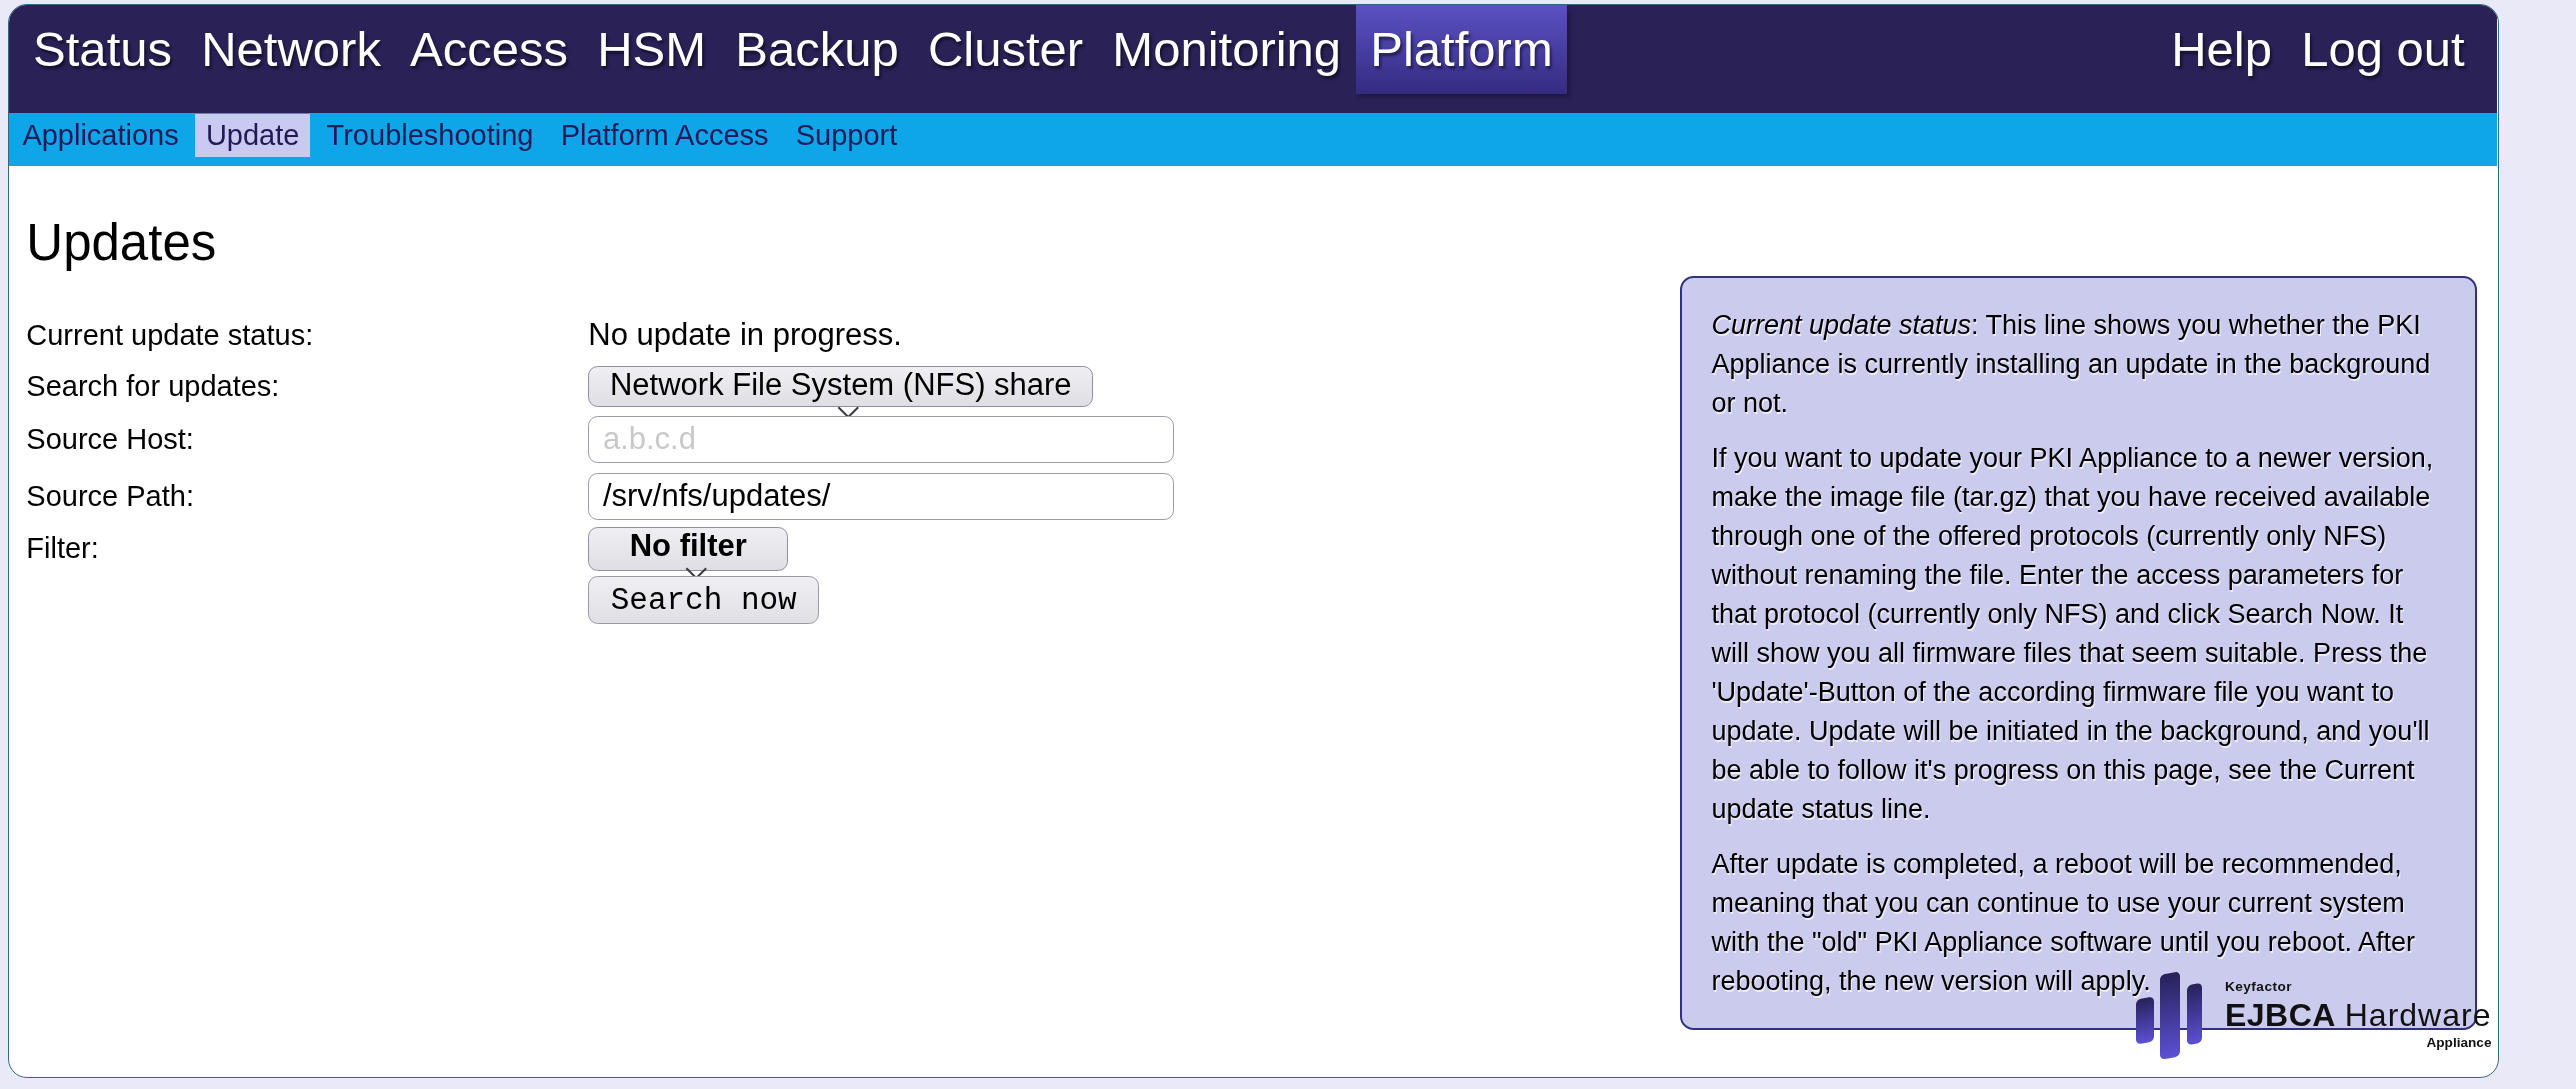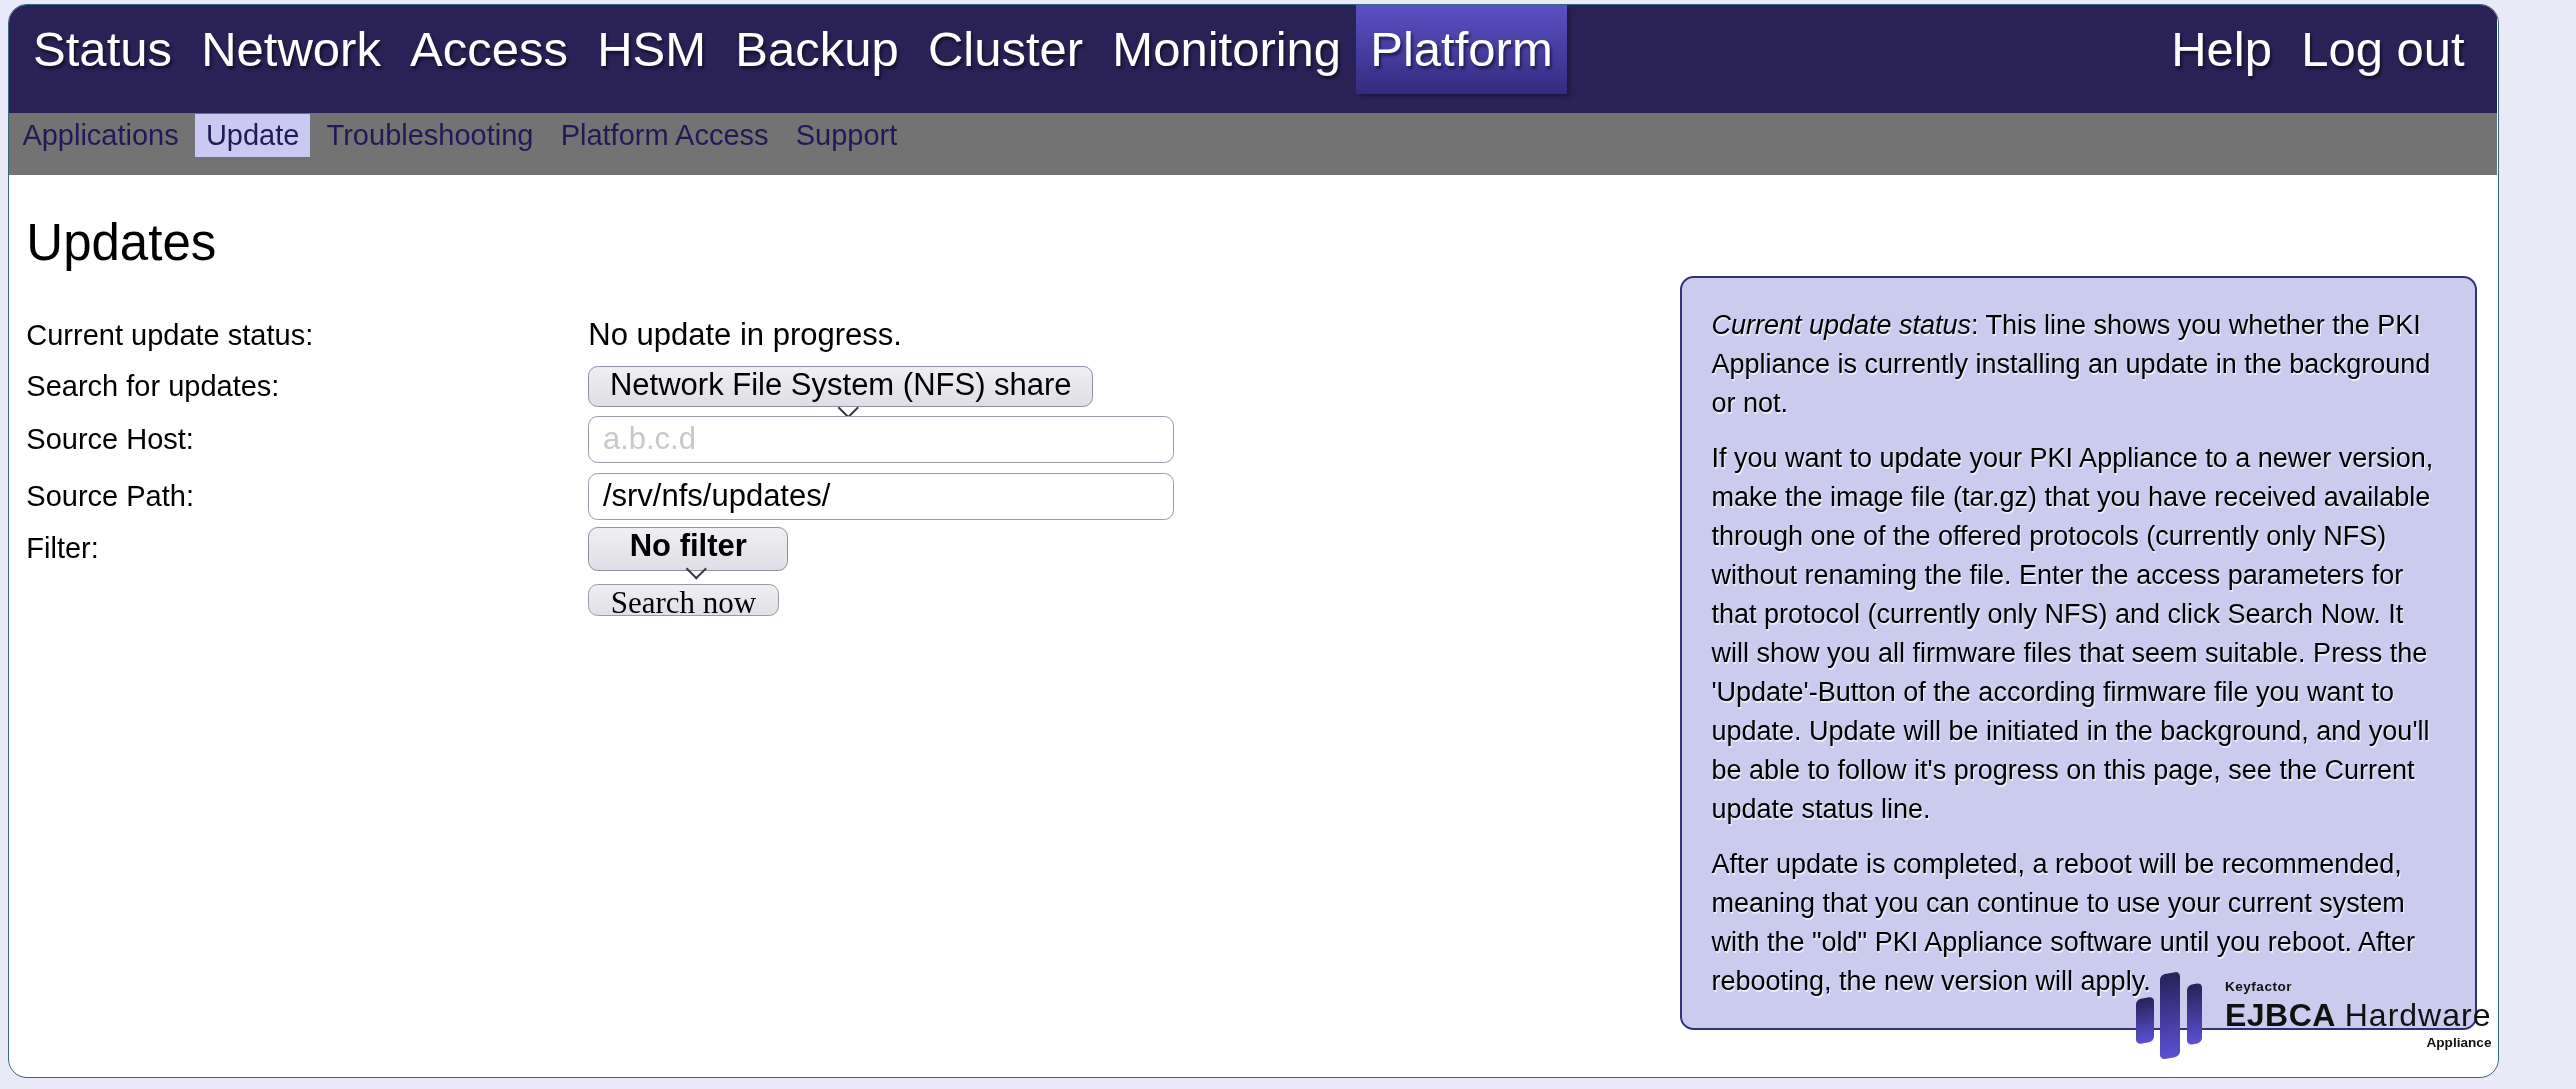--- a/index.html
+++ b/index.html
@@ -14,21 +14,21 @@
           display:flex;justify-content:space-between;align-items:flex-start;}
   .nav-group{display:flex;align-items:flex-start;}
   .nav-item{color:#ffffff;font-size:49px;line-height:89px;padding:0 14.6px;white-space:nowrap;
             text-shadow:1.9px 2.9px 2.9px rgba(0,0,0,0.5);cursor:pointer;}
   .nav-left{padding-left:9.7px;}
   .nav-right{padding-right:17.5px;}
   .nav-item.active{background:linear-gradient(180deg,#5b51c2 0%,#453c9f 55%,#342b80 100%);
                    height:89px;box-shadow:2.9px 2.9px 4.9px rgba(0,0,0,0.35);}
 
   
-  .tabbar{position:absolute;left:0;top:108px;width:2488px;height:62px;background:#737373;
+  .tabbar{position:absolute;left:0;top:108px;width:2488px;height:53px;background:#0ea5e9;
           display:flex;align-items:flex-start;padding-top:1px;box-sizing:border-box;}
   .tab{color:#201a56;font-size:29px;line-height:43px;padding:0 10.7px;margin:0 2.9px;white-space:nowrap;cursor:pointer;}
   .tab:first-child{margin-left:2.9px;}
   .tab.active{background:#c9c9f1;}
 
   
   .h1{position:absolute;left:17.5px;top:208px;font-size:51px;color:#000;line-height:60px;}
   .row{position:absolute;left:17.5px;display:flex;align-items:center;}
   .lbl{width:562px;font-size:29px;color:#000;flex:0 0 562px;}
   .value-text{font-size:31px;color:#000;}
@@ -37,22 +37,22 @@
                background:linear-gradient(180deg,#efeff3 0%,#dedee4 100%);
                border:1.9px solid #8f8fa3;border-radius:9.7px;padding:0 13.6px;cursor:pointer;flex-direction:column;}
   .fake-select .sel-text{font-size:31px;color:#000;white-space:nowrap;}
   .chev{width:12.6px;height:12.6px;border-right:2.9px solid #3a3a40;border-bottom:2.9px solid #3a3a40;
         transform:rotate(45deg) translate(-1.9px,-1.9px);margin-left:15.5px;flex:0 0 auto;}
 
   .text-input{box-sizing:border-box;width:586px;height:47px;border:1.9px solid #9a9aa8;border-radius:9.7px;
               font-family:"Liberation Sans",sans-serif;font-size:31px;color:#000;padding:0 13.6px;background:#fff;outline:none;}
   .text-input::placeholder{color:#c9c9c9;}
 
-  .btn{box-sizing:border-box;height:32px;background:linear-gradient(180deg,#efeff3 0%,#dfdfe5 100%);
-       border:1.9px solid #9a9aa5;border-radius:9.7px;font-family:Liberation Serif, serif;
+  .btn{box-sizing:border-box;height:48px;background:linear-gradient(180deg,#efeff3 0%,#dfdfe5 100%);
+       border:1.9px solid #9a9aa5;border-radius:9.7px;font-family:Liberation Mono, monospace;
        font-size:31px;color:#000;padding:0 21.4px;cursor:pointer;}
 
   
   .helpbox{position:absolute;left:1671px;top:271px;width:797px;box-sizing:border-box;
            background:#cbcbee;border:2.9px solid #32327c;border-radius:13.6px;padding:11.7px 13.6px;
            font-size:27px;line-height:39px;color:#000;text-shadow:1px 1.9px 0 rgba(255,255,255,0.65);}
   .helpbox p{margin:16px;}
   .lead-italic{font-style:italic;}
 
   

